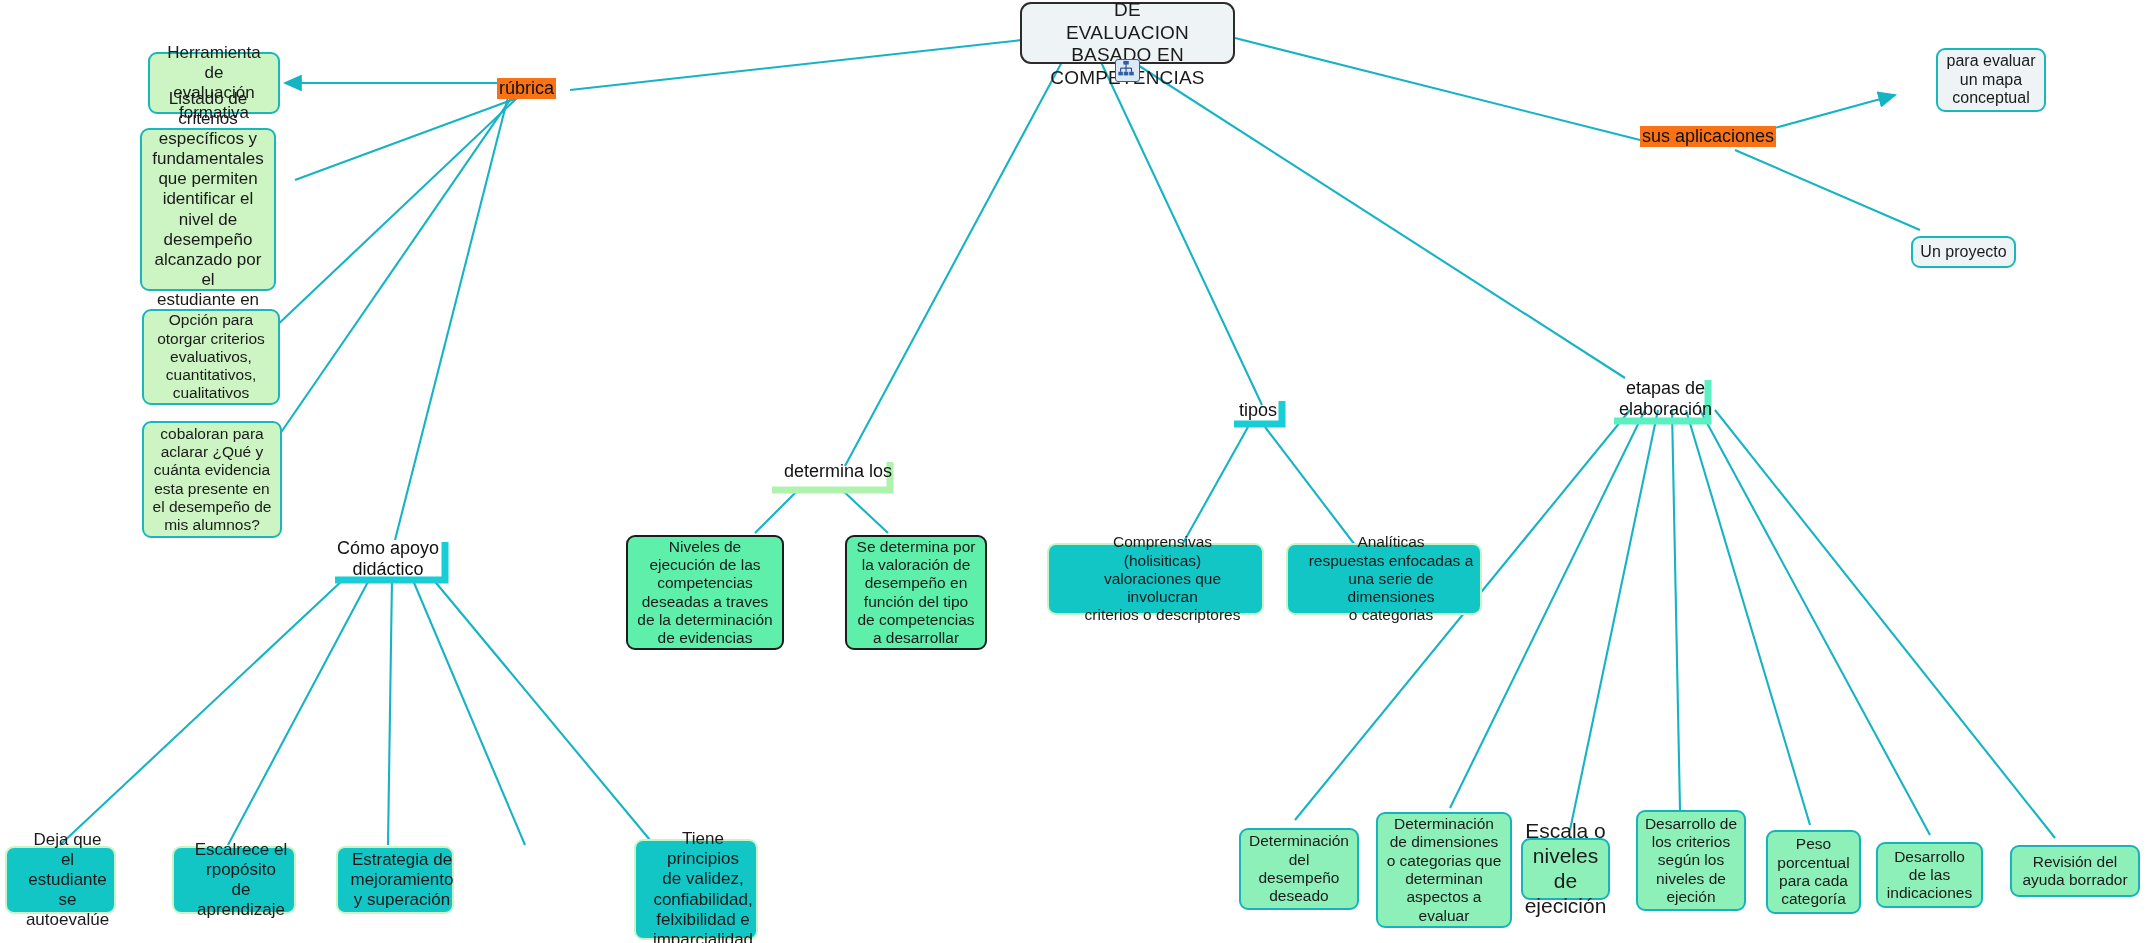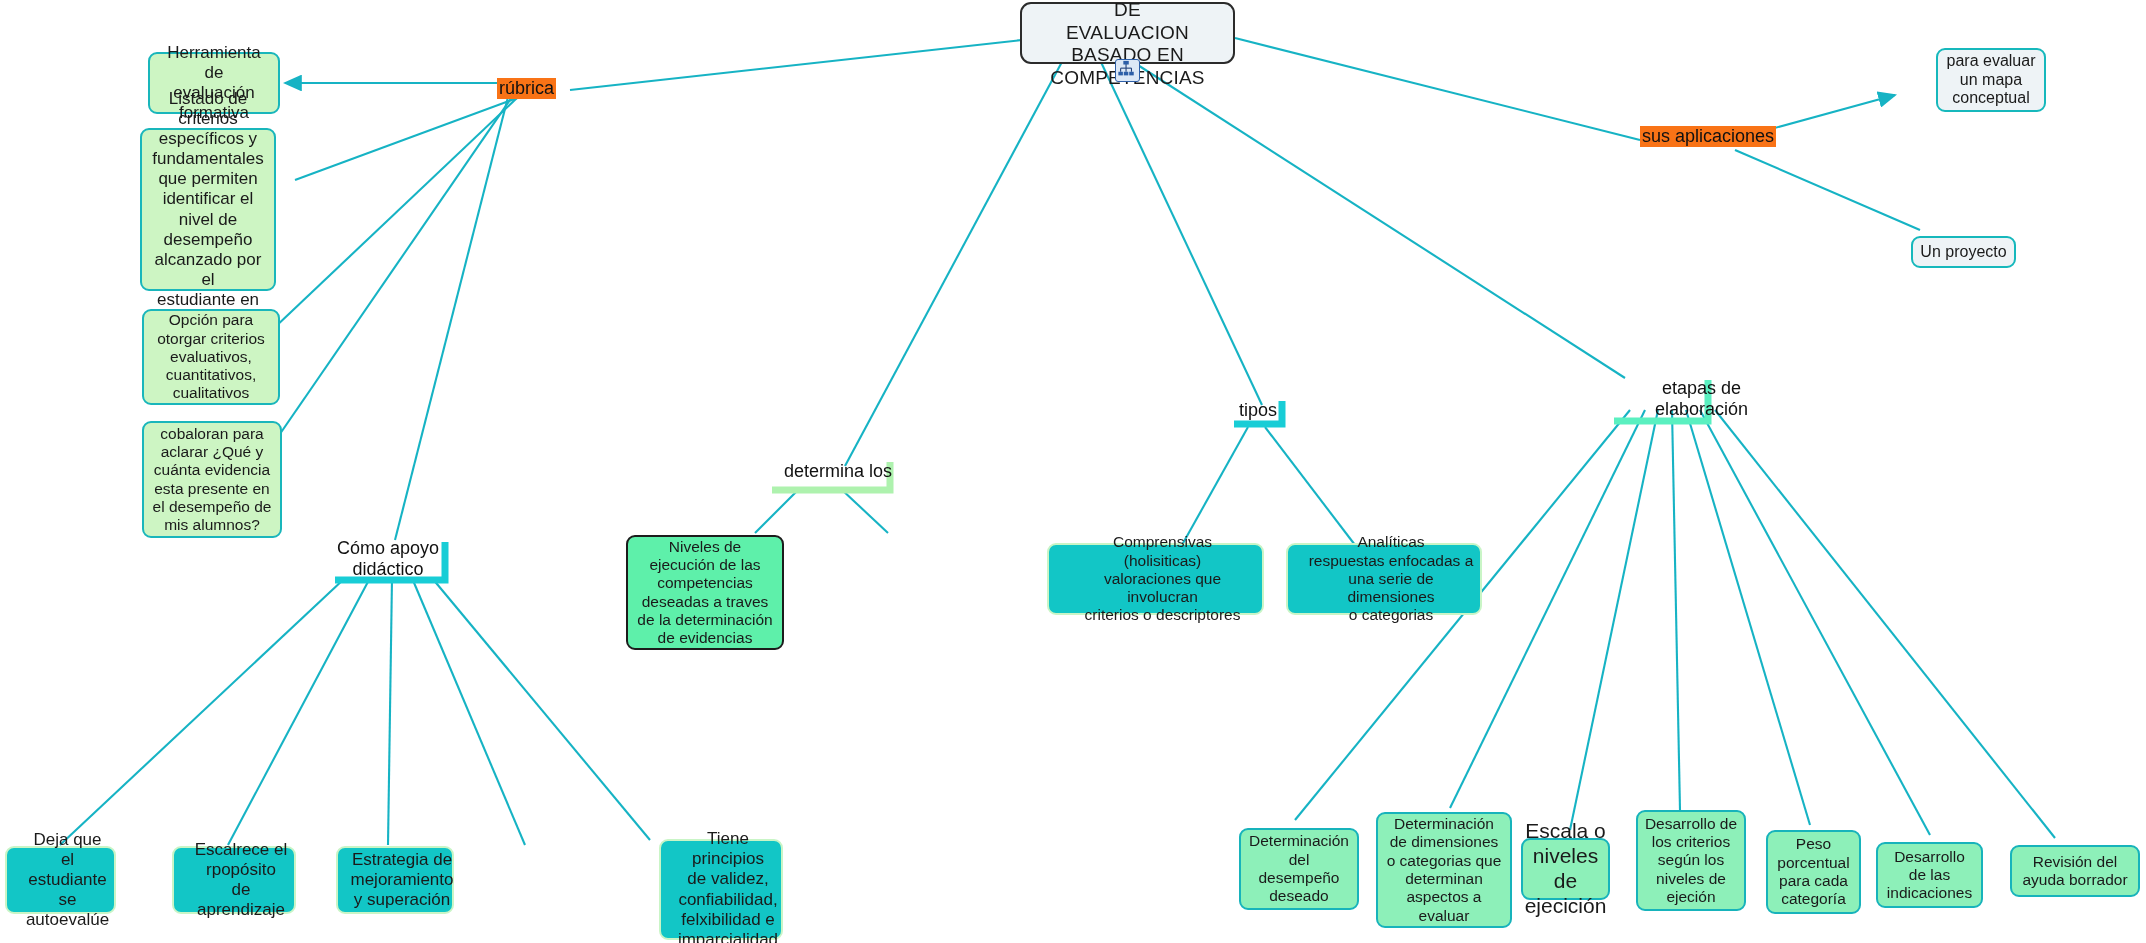--- a/index.html
+++ b/index.html
@@ -199,21 +199,21 @@
     <path d="M2,32 L120,32 L120,4" stroke="#aef2ae" stroke-width="7" fill="none"></path>
   </svg>
 
   <div class="link-label" style="left:1237px; top:400px;">tipos</div>
   <svg class="bracket" style="left:1232px; top:398px;" width="64" height="34" viewBox="0 0 64 34">
     <path d="M2,26 L50,26 L50,3" stroke="#18cdd6" stroke-width="7" fill="none"></path>
   </svg>
 
   <div class="link-label hl-green" style="left:1640px; top:126px;">sus aplicaciones</div>
 
-  <div class="link-label" style="left:1617px; top:378px;margin-left:36px;">etapas de
+  <div class="link-label" style="left:1617px; top:378px;">etapas de
 elaboración</div>
   <svg class="bracket" style="left:1612px; top:376px;" width="110" height="52" viewBox="0 0 110 52">
     <path d="M2,45 L96,45 L96,4" stroke="#5af0c0" stroke-width="7" fill="none"></path>
   </svg>
 
   <div class="node n-lightgreen" style="left:148px; top:52px; width:132px; height:62px;">Herramienta de
 evaluación
 formativa</div>
 
   <div class="node n-lightgreen" style="left:140px; top:128px; width:136px; height:163px; font-size:17px;">Listado de criterios
@@ -245,33 +245,39 @@
 
   <div class="node n-cyan" style="left:172px; top:846px; width:124px; height:68px;">Escalrece el
 rpopósito
 de aprendizaje</div>
 
   <div class="node n-cyan" style="left:336px; top:846px; width:118px; height:68px;">Estrategia de
 mejoramiento
 y superación</div>
 
 
-  <div class="node n-cyan" style="left:634px; top:839px; width:124px; height:101px;margin-left:25px;">Tiene principios
+  <div class="node n-cyan" style="left:634px; top:839px; width:124px; height:101px;">Tiene principios
 de validez,
 confiabilidad,
 felxibilidad e
 imparcialidad</div>
 
   <div class="node n-spring" style="left:626px; top:535px; width:158px; height:115px; font-size:15.5px;">Niveles de
 ejecución de las
 competencias
 deseadas a traves
 de la determinación
 de evidencias</div>
 
+  <div class="node n-spring" style="left:845px; top:535px; width:142px; height:115px; font-size:15.5px;">Se determina por
+la valoración de
+desempeño en
+función del tipo
+de competencias
+a desarrollar</div>
 
   <div class="node n-cyan" style="left:1047px; top:543px; width:217px; height:72px; font-size:15.5px;">Comprensivas
 (holisiticas)
 valoraciones que involucran
 criterios o descriptores</div>
 
   <div class="node n-cyan" style="left:1286px; top:543px; width:196px; height:72px; font-size:15.5px;">Analíticas
 respuestas  enfocadas a
 una serie de dimensiones
 o categorias</div>

